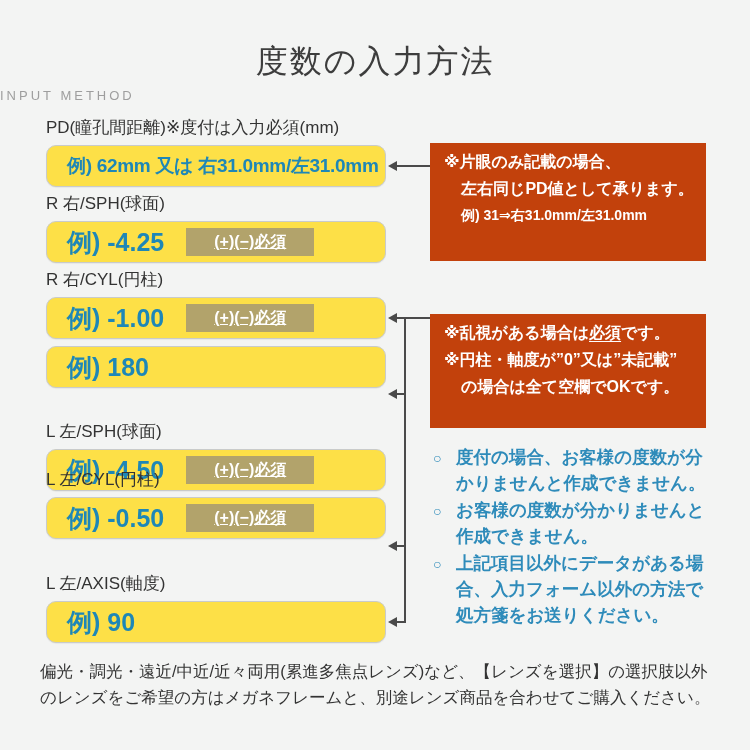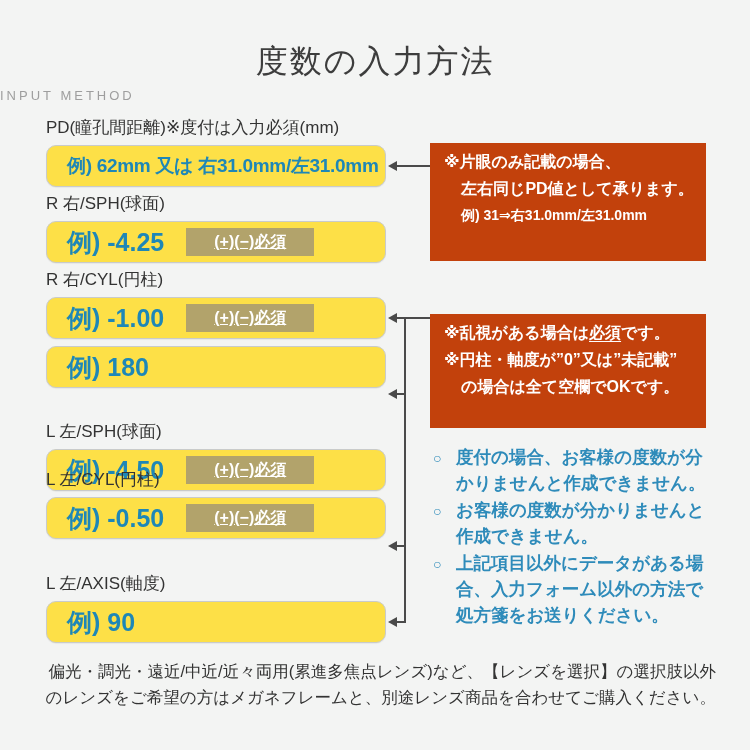--- a/index.html
+++ b/index.html
@@ -41,21 +41,21 @@
   .note-small { font-size:14px; }
   .note-u { text-decoration:underline; text-underline-offset:3px; }
   .bullets {
     position:absolute; left:432px; top:444px; width:282px;
     color:#2e8bba; font-weight:bold; font-size:17.5px; line-height:26px;
   }
   .bullet { position:relative; padding-left:24px; margin-bottom:1px; }
   .bullet .marker { position:absolute; left:1px; top:1px; font-size:14px; }
   .footer {
     position:absolute; left:40px; top:658px; width:676px;
-    font-size:16.5px; color:#333; line-height:26px;text-align:right;
+    font-size:16.5px; color:#333; line-height:26px;
   }
   .ch { position:absolute; height:2px; background:#4a4a4a; }
   .cv { position:absolute; width:2px; background:#4a4a4a; }
   .ar {
     position:absolute; width:0; height:0;
     border-top:5px solid transparent; border-bottom:5px solid transparent;
     border-right:9px solid #4a4a4a;
   }
 </style>
 </head>

